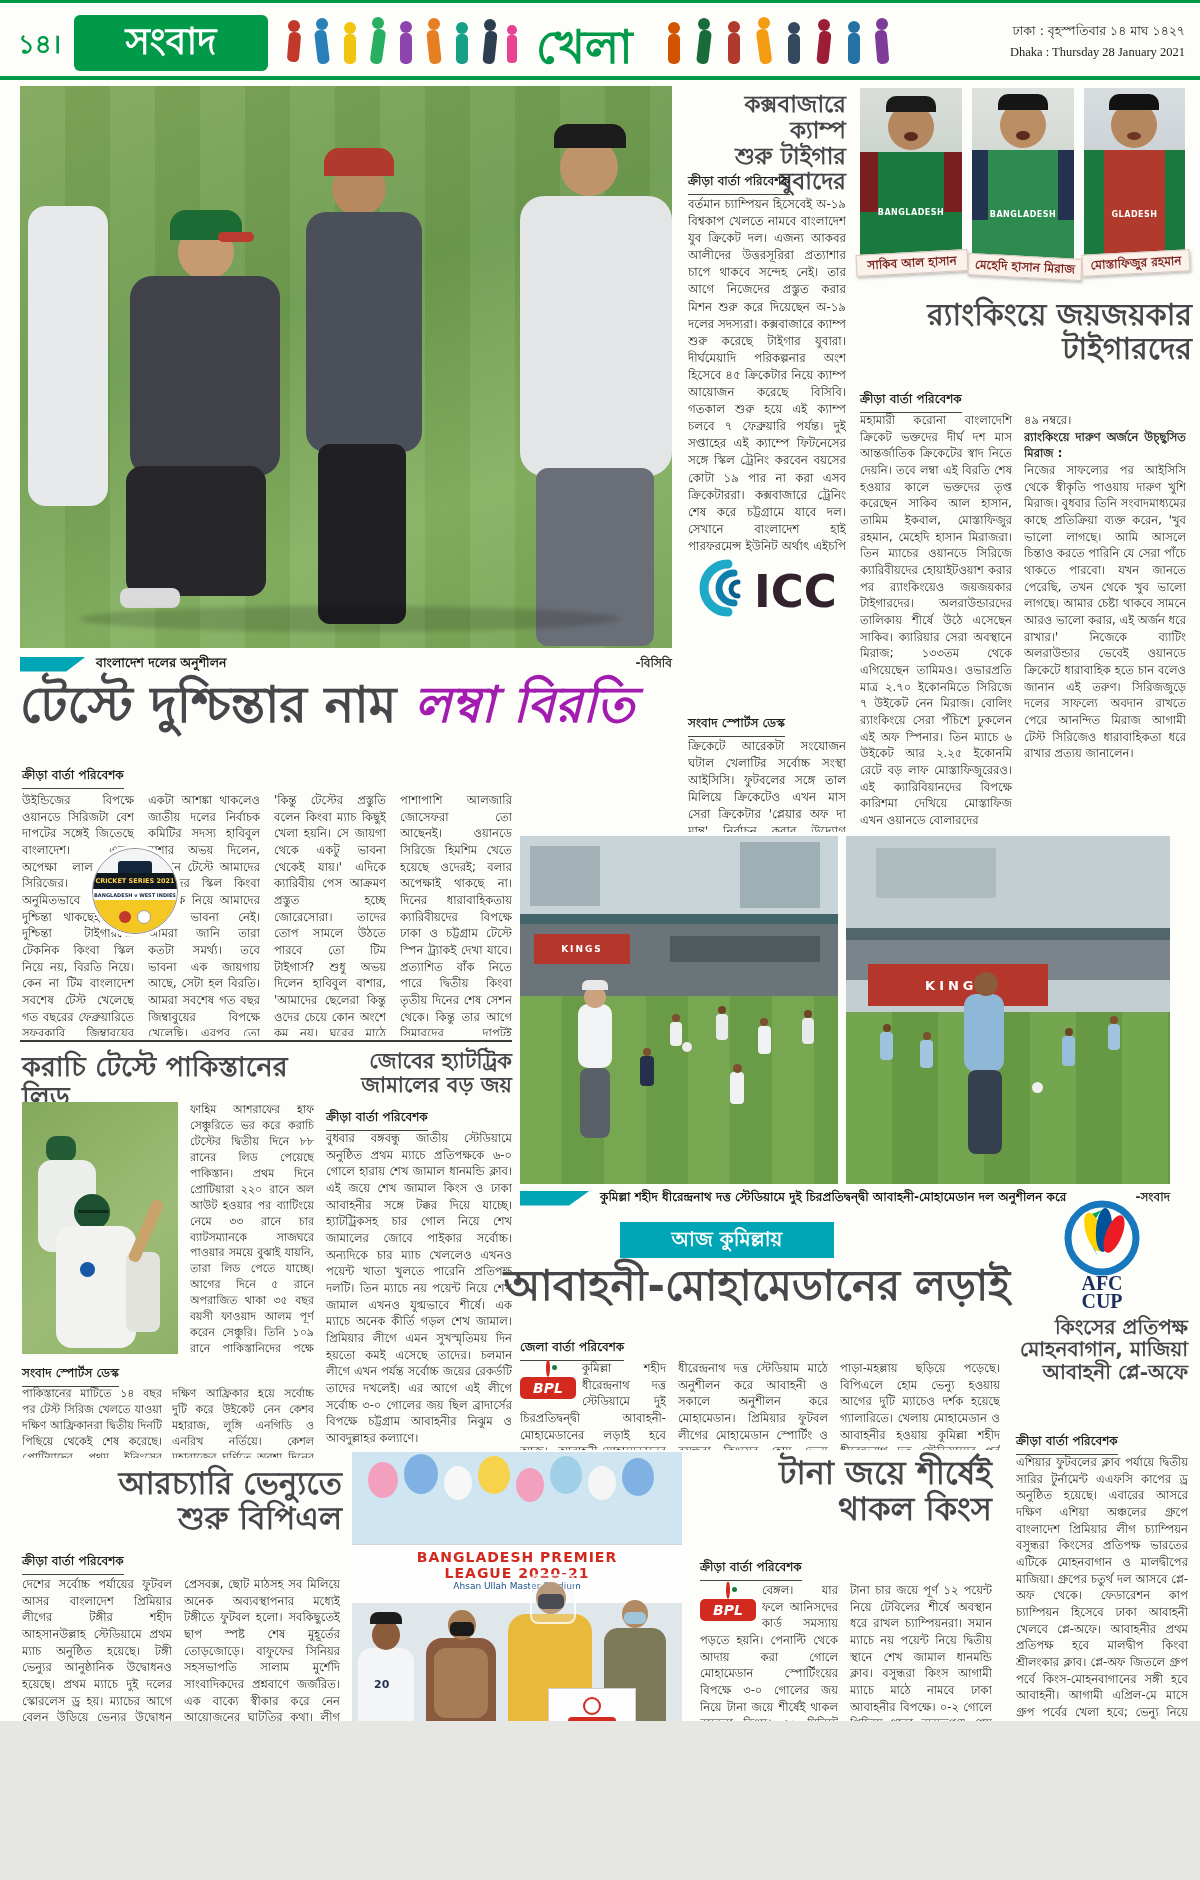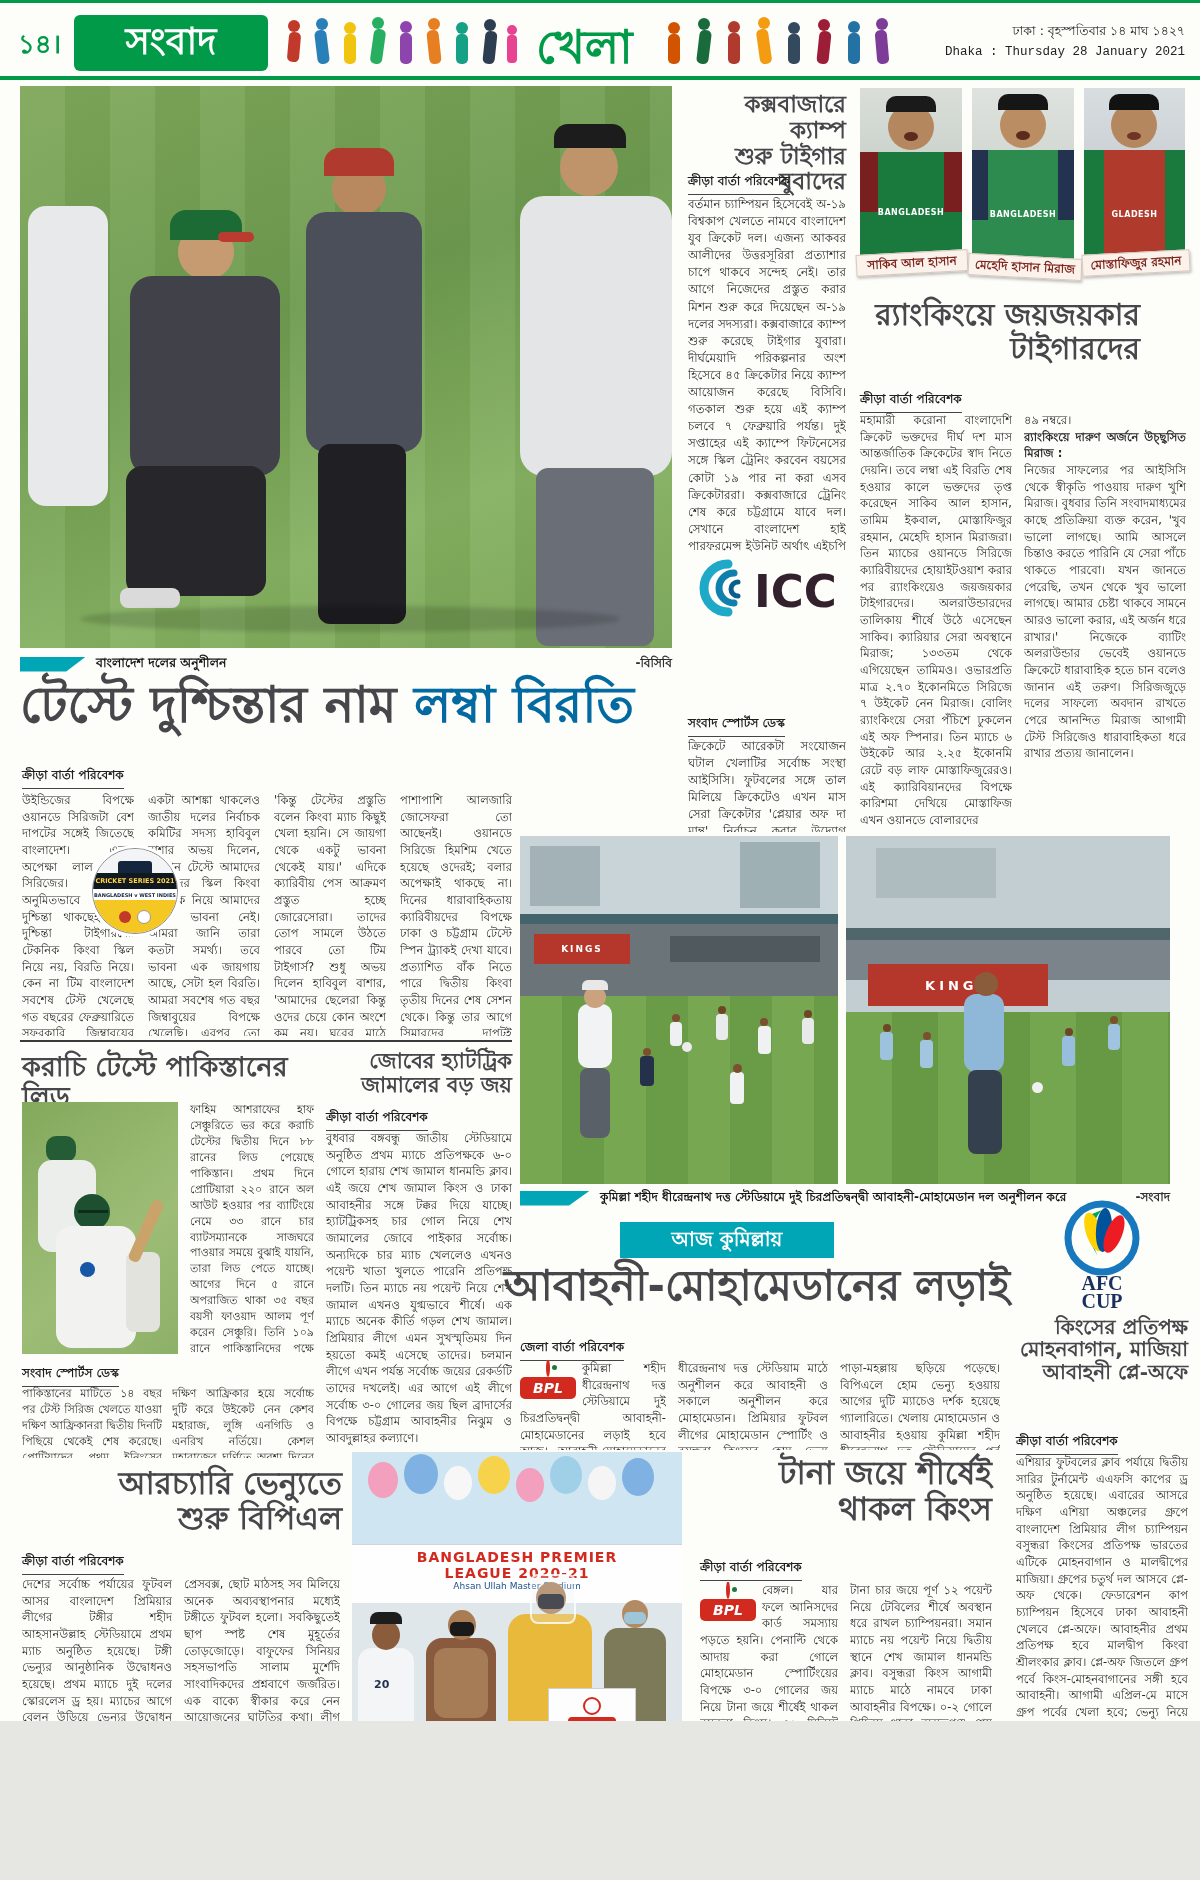--- a/index.html
+++ b/index.html
@@ -81,21 +81,21 @@
         <rect x="158" y="17" width="12" height="33" rx="5" fill="#9b1d36" transform="rotate(6 164 33)"></rect>
       <circle cx="194" cy="13" r="6" fill="#2471a3"></circle>
         <rect x="188" y="19" width="12" height="31" rx="5" fill="#2471a3"></rect>
       <circle cx="222" cy="10" r="6" fill="#7d3c98"></circle>
         <rect x="216" y="16" width="12" height="34" rx="5" fill="#7d3c98" transform="rotate(-5 222 33)"></rect>
     </g>
   </svg>
 
   <div class="abs" style="left:930px;top:22px;width:255px;text-align:right;">
     <div style="font-size:12.5px;font-weight:normal;color:#222;">ঢাকা : বৃহস্পতিবার ১৪ মাঘ ১৪২৭</div>
-    <div style="font-size:12.5px;color:#222;font-family:Liberation Mono, monospace;margin-top:3px;">Dhaka : Thursday 28 January 2021</div>
+    <div style="font-size:12.5px;color:#222;font-family:Liberation Serif, serif;margin-top:3px;">Dhaka : Thursday 28 January 2021</div>
   </div>
 
   <div class="abs green" style="left:0;top:76px;width:1200px;height:4px;"></div>
 
   <div class="abs photo" style="left:20px;top:86px;width:652px;height:562px;
        background:linear-gradient(160deg,#7fa85a,#6d9a4e 40%,#85b161 72%,#76a253);">
     <div class="abs" style="left:0;top:0;width:652px;height:562px;
          background:repeating-linear-gradient(90deg,rgba(255,255,255,.05) 0 45px,rgba(0,0,0,.03) 45px 90px);"></div>
 
     <div class="abs" style="left:8px;top:120px;width:80px;height:300px;background:#e8e9ea;border-radius:18px;"></div>
@@ -125,21 +125,21 @@
     <div class="abs" style="left:60px;top:520px;width:540px;height:26px;border-radius:50%;background:rgba(0,0,0,.15);filter:blur(2px);"></div>
   </div>
 
   <div class="abs" style="left:20px;top:654px;width:652px;display:flex;align-items:center;gap:10px;">
     <span class="cap-arrow" style="width:66px;height:15px;flex:0 0 auto;"></span>
     <span class="cap">বাংলাদেশ দলের অনুশীলন</span>
     <span class="credit" style="margin-left:auto;">-বিসিবি</span>
   </div>
 
   <div class="abs" style="left:20px;top:678px;width:648px;font-size:50px;font-weight:bold;line-height:1.1;">
-    <span style="color:#46464b;">টেস্টে দুশ্চিন্তার নাম </span><span style="color:#0369a1;">লম্বা বিরতি</span>
+    <span style="color:#46464b;">টেস্টে দুশ্চিন্তার নাম </span><span style="color:#a21caf;font-style:italic;">লম্বা বিরতি</span>
   </div>
 
   <div class="abs" style="left:22px;top:764px;">
     <span class="byline">ক্রীড়া বার্তা পরিবেশক</span>
   </div>
 
   <div class="abs col" style="left:22px;top:792px;width:112px;height:244px;">উইন্ডিজের বিপক্ষে ওয়ানডে সিরিজটা বেশ দাপটের সঙ্গেই জিতেছে বাংলাদেশ। এবার অপেক্ষা লাল বলের সিরিজের। এবং অনুমিতভাবে সেখানে দুশ্চিন্তা থাকছেই। সেই দুশ্চিন্তা টাইগারদের টেকনিক কিংবা স্কিল নিয়ে নয়, বিরতি নিয়ে। কেন না টিম বাংলাদেশ সবশেষ টেস্ট খেলেছে গত বছরের ফেব্রুয়ারিতে সফরকারি জিম্বাবুয়ের বিপক্ষে। এরপর করোনার ৫ মাস বিরতি থেকে ক্রিকেটে ফিরে শুধুই ওয়ানডে ও টি-২০ খেলেই ক্ষান্ত থেকেছে। সেখানে প্রতিদ্বন্দ্বিতামূলক লঙ্গার ভার্সনের ক্রিকেটে তাদের দেখা যায়নি। অর্থাৎ ওয়েস্ট ইন্ডিজের বিপক্ষে আসন্ন সিরিজ দিয়ে প্রায় ১ বছর পরে লাল বলের ক্রিকেটে ফিরছে স্বাগতিকরা।</div>
   <div class="abs col" style="left:148px;top:792px;width:112px;height:244px;">একটা আশঙ্কা থাকলেও জাতীয় দলের নির্বাচক কমিটির সদস্য হাবিবুল বাশার অভয় দিলেন, 'দেখেন টেস্টে আমাদের ছেলেদের স্কিল কিংবা টেকনিক নিয়ে আমাদের কোন ভাবনা নেই। আমরা জানি তারা কতটা সমর্থ্য। তবে ভাবনা এক জায়গায় আছে, সেটা হল বিরতি। আমরা সবশেষ গত বছর জিম্বাবুয়ের বিপক্ষে খেলেছি। এরপর তো করোনা এল। করোনার পরে আমরা ওয়ানডে ও টি-২০ ফর্মেটে যথেষ্ট অনুশীলন করেছি এবং প্রতিদ্বন্দ্বিতামূলক টুর্নামেন্টও আয়োজন করেছি।'</div>
   <div class="abs col" style="left:274px;top:792px;width:112px;height:244px;">'কিন্তু টেস্টের প্রস্তুতি বলেন কিংবা ম্যাচ কিছুই খেলা হয়নি। সে জায়গা থেকে একটু ভাবনা থেকেই যায়।' এদিকে ক্যারিবীয় পেস আক্রমণ প্রস্তুত হচ্ছে জোরেসোরা। তাদের তোপ সামলে উঠতে পারবে তো টিম টাইগার্স? শুধু অভয় দিলেন হাবিবুল বাশার, 'আমাদের ছেলেরা কিন্তু ওদের চেয়ে কোন অংশে কম নয়। ঘরের মাঠে স্পিন সহায়ক উইকেটে ওদের চেয়ে আমরাই যোজন যোজন এগিয়ে থাকবো। রোচ, গ্যাব্রিয়েল,</div>
   <div class="abs col" style="left:400px;top:792px;width:112px;height:244px;">পাশাপাশি আলজারি জোসেফরা তো আছেনই। ওয়ানডে সিরিজে হিমশিম খেতে হয়েছে ওদেরই; বলার অপেক্ষাই থাকছে না। দিনের ধারাবাহিকতায় ক্যারিবীয়দের বিপক্ষে ঢাকা ও চট্টগ্রাম টেস্টে স্পিন ট্র্যাকই দেখা যাবে। প্রত্যাশিত বাঁক নিতে পারে দ্বিতীয় কিংবা তৃতীয় দিনের শেষ সেশন থেকে। কিন্তু তার আগে সিমারদের দাপটই থাকবে। প্রতিযোগিতায় নিয়মিতরাই একাদশে এগিয়ে থাকবেন সন্দেহে মোস্তাফিজ।</div>
@@ -206,21 +206,21 @@
     <div class="abs" style="left:0;top:62px;width:101px;height:114px;background:#b03a2c;"></div>
     <div class="abs" style="left:0;top:62px;width:20px;height:114px;background:#1a7a3e;"></div>
     <div class="abs" style="left:81px;top:62px;width:20px;height:114px;background:#1a7a3e;"></div>
     <div class="abs" style="left:0;top:122px;width:101px;text-align:center;color:#fff;font-size:8px;font-weight:bold;letter-spacing:.5px;">GLADESH</div>
   </div>
 
   <div class="abs namebox" style="left:856px;top:252px;width:110px;height:20px;">সাকিব আল হাসান</div>
   <div class="abs namebox" style="left:968px;top:256px;width:112px;height:20px;transform:rotate(3deg);">মেহেদি হাসান মিরাজ</div>
   <div class="abs namebox" style="left:1082px;top:252px;width:106px;height:20px;">মোস্তাফিজুর রহমান</div>
 
-  <div class="abs headline center" style="left:808px;top:298px;width:332px;font-size:30px;">র‍্যাংকিংয়ে জয়জয়কার
+  <div class="abs headline center" style="left:860px;top:298px;width:332px;font-size:30px;">র‍্যাংকিংয়ে জয়জয়কার
 টাইগারদের</div>
   <div class="abs" style="left:860px;top:388px;">
     <span class="byline">ক্রীড়া বার্তা পরিবেশক</span>
   </div>
   <div class="abs col" style="left:860px;top:412px;width:152px;height:416px;">মহামারী করোনা বাংলাদেশি ক্রিকেট ভক্তদের দীর্ঘ দশ মাস আন্তর্জাতিক ক্রিকেটের স্বাদ নিতে দেয়নি। তবে লম্বা এই বিরতি শেষ হওয়ার কালে ভক্তদের তৃপ্ত করেছেন সাকিব আল হাসান, তামিম ইকবাল, মোস্তাফিজুর রহমান, মেহেদি হাসান মিরাজরা। তিন ম্যাচের ওয়ানডে সিরিজে ক্যারিবীয়দের হোয়াইটওয়াশ করার পর র‍্যাংকিংয়েও জয়জয়কার টাইগারদের। অলরাউন্ডারদের তালিকায় শীর্ষে উঠে এসেছেন সাকিব। ক্যারিয়ার সেরা অবস্থানে মিরাজ; ১৩৩তম থেকে এগিয়েছেন তামিমও। ওভারপ্রতি মাত্র ২.৭০ ইকোনমিতে সিরিজে ৭ উইকেট নেন মিরাজ। বোলিং র‍্যাংকিংয়ে সেরা পঁচিশে ঢুকলেন এই অফ স্পিনার। তিন ম্যাচে ৬ উইকেট আর ২.২৫ ইকোনমি রেটে বড় লাফ মোস্তাফিজুরেরও। এই ক্যারিবিয়ানদের বিপক্ষে কারিশমা দেখিয়ে মোস্তাফিজ এখন ওয়ানডে বোলারদের</div>
   <div class="abs" style="left:1024px;top:412px;width:162px;height:416px;overflow:hidden;">
     <div class="col" style="width:162px;">৪৯ নম্বরে।</div>
     <div class="col" style="width:162px;font-weight:bold;">র‍্যাংকিংয়ে দারুণ অর্জনে উচ্ছ্বসিত মিরাজ :</div>
     <div class="col" style="width:162px;">নিজের সাফল্যের পর আইসিসি থেকে স্বীকৃতি পাওয়ায় দারুণ খুশি মিরাজ। বুধবার তিনি সংবাদমাধ্যমের কাছে প্রতিক্রিয়া ব্যক্ত করেন, 'খুব ভালো লাগছে। আমি আসলে চিন্তাও করতে পারিনি যে সেরা পাঁচে থাকতে পারবো। যখন জানতে পেরেছি, তখন থেকে খুব ভালো লাগছে। আমার চেষ্টা থাকবে সামনে আরও ভালো করার, এই অর্জন ধরে রাখার।' নিজেকে ব্যাটিং অলরাউন্ডার ভেবেই ওয়ানডে ক্রিকেটে ধারাবাহিক হতে চান বলেও জানান এই তরুণ। সিরিজজুড়ে দলের সাফল্যে অবদান রাখতে পেরে আনন্দিত মিরাজ আগামী টেস্ট সিরিজেও ধারাবাহিকতা ধরে রাখার প্রত্যয় জানালেন।</div>
   </div>

